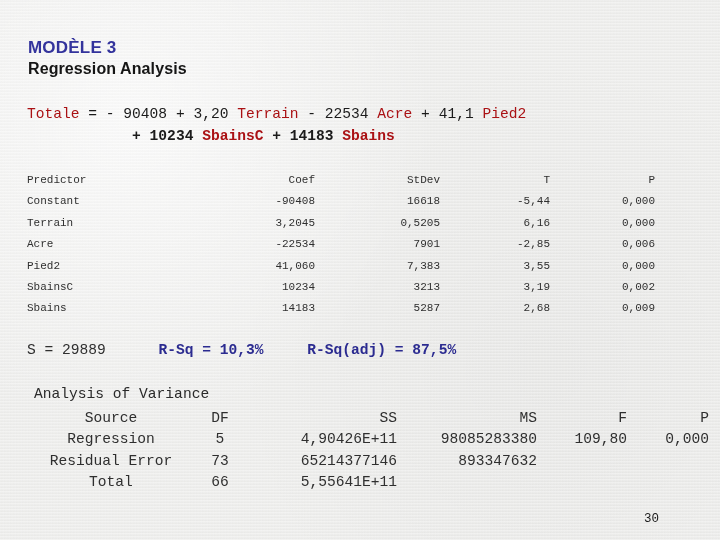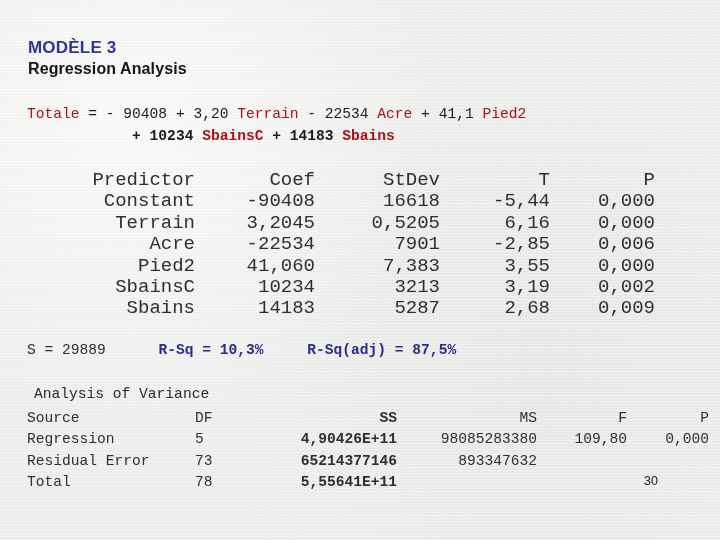--- a/index.html
+++ b/index.html
@@ -83,27 +83,26 @@
 
   
   .pred-table {
     position: absolute;
     left: 27px;
     top: 170px;
     border-collapse: collapse;
   }
   .pred-table td {
     font-family: "Liberation Mono", "DejaVu Sans Mono", monospace;
-    font-size: 19px;
+    font-size: 11px;
     color: #2f2f2f;
     padding: 0;
     height: 21.4px;
     line-height: 21.4px;
     white-space: pre;
-    text-align: right;
   }
   .c-name  { width: 168px; text-align: left; }
   .c-coef  { width: 120px; text-align: right; }
   .c-sd    { width: 125px; text-align: right; }
   .c-t     { width: 110px; text-align: right; }
   .c-p     { width: 105px; text-align: right; }
 
   
   .sline {
     position: absolute;
@@ -132,32 +131,32 @@
   }
   .anova-table td {
     font-family: "Liberation Mono", "DejaVu Sans Mono", monospace;
     font-size: 14.6px;
     color: #2f2f2f;
     padding: 0;
     height: 21.4px;
     line-height: 21.4px;
     white-space: pre;
   }
-  .a-src { width: 168px; text-align: left; }
-  .a-df  { width: 50px;  text-align: left; }
-  .a-ss  { width: 152px; text-align: right; font-weight: bold; }
+  .a-src { width: 168px; text-align: center; }
+  .a-df  { width: 50px;  text-align: center; }
+  .a-ss  { width: 152px; text-align: right; }
   .a-ms  { width: 140px; text-align: right; }
   .a-f   { width: 90px;  text-align: right; }
   .a-p   { width: 82px;  text-align: right; }
 
   .page-num {
     position: absolute;
     left: 644px;
-    top: 474px;
-    font-family: Liberation Sans, sans-serif;
+    top: 512px;
+    font-family: Liberation Mono, monospace;
     font-size: 12.5px;
     color: #1b1b1b;
     white-space: pre;
   }
 </style>
 </head>
 <body>
 
 <div id="slide">
 
@@ -251,21 +250,21 @@
       <tr>
         <td class="a-src">Residual Error</td>
         <td class="a-df">73</td>
         <td class="a-ss">65214377146</td>
         <td class="a-ms">893347632</td>
         <td class="a-f"></td>
         <td class="a-p"></td>
       </tr>
       <tr>
         <td class="a-src">Total</td>
-        <td class="a-df">78</td>
+        <td class="a-df">66</td>
         <td class="a-ss">5,55641E+11</td>
         <td class="a-ms"></td>
         <td class="a-f"></td>
         <td class="a-p"></td>
       </tr>
     </tbody>
   </table>
 
   <div class="page-num">30</div>
 

